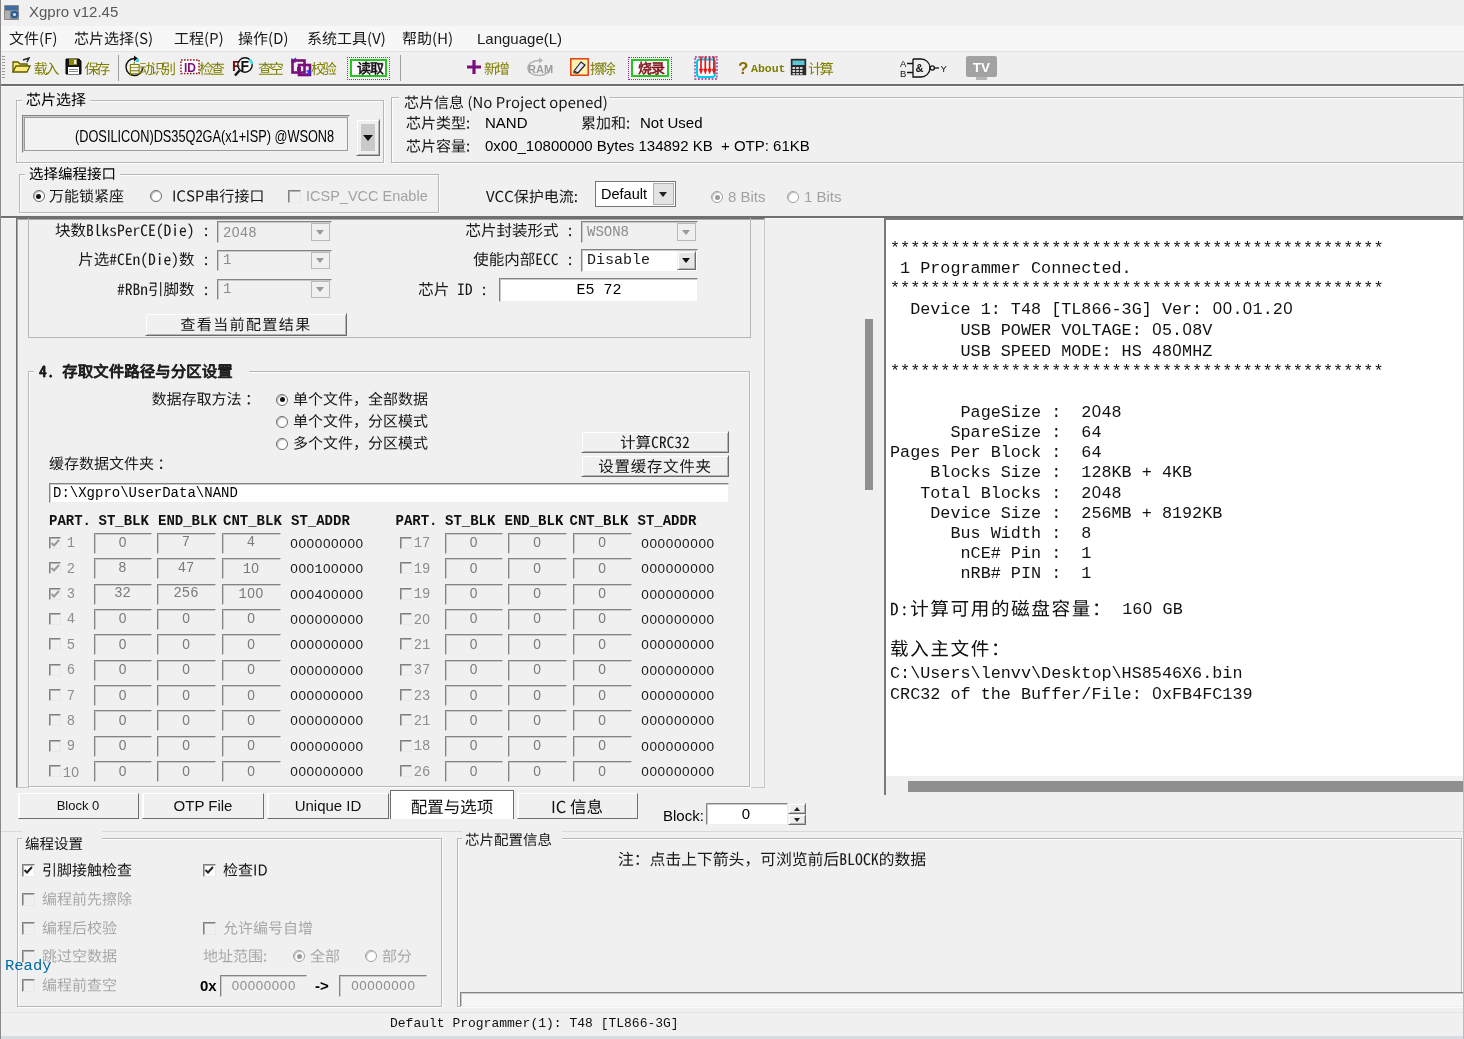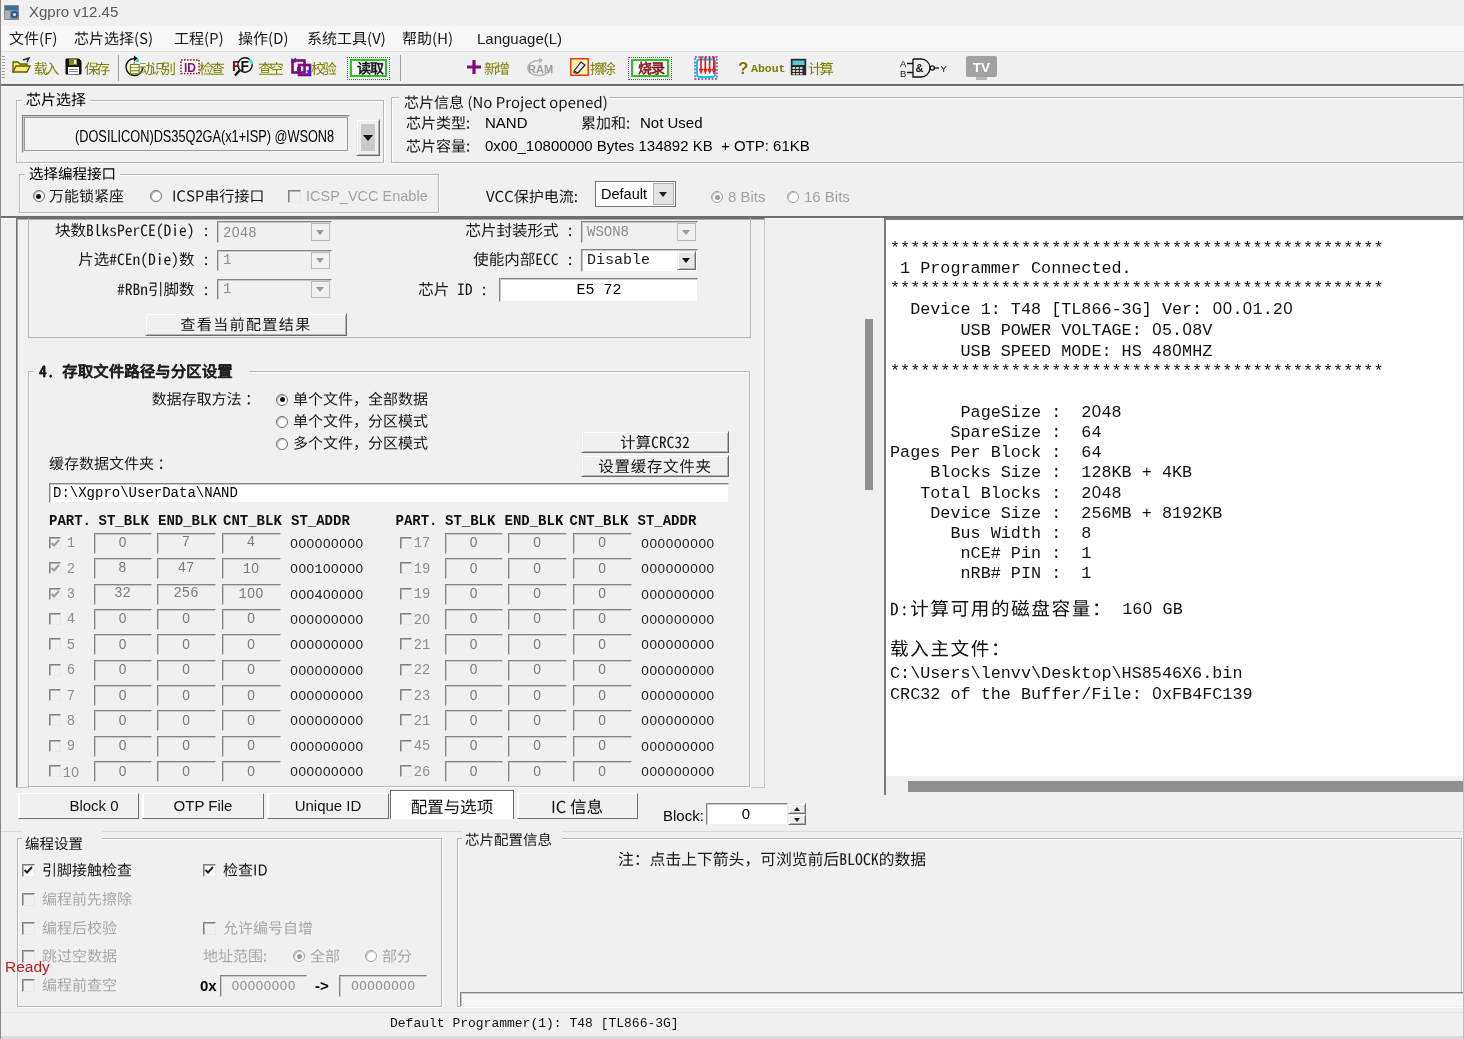--- a/index.html
+++ b/index.html
@@ -142,21 +142,21 @@
 <div style="position:absolute;left:288px;top:190px;width:13px;height:13px;background:#f0f0f0;border:1px solid;border-color:#808080 #e8e8e8 #e8e8e8 #808080;box-shadow:inset 1px 1px 0 #b0b0b0;"></div>
 <div style="position:absolute;top:188.7px;font-size:14.5px;line-height:14.5px;color:#a2a2a2;font-family:'Liberation Sans',sans-serif;white-space:pre;left:306px;">ICSP_VCC Enable</div>
 <div style="position:absolute;left:595px;top:181px;width:81px;height:26px;background:#fff;border:1px solid #767676;"></div>
 <div style="position:absolute;top:187.2px;font-size:14.5px;line-height:14.5px;color:#000;font-family:'Liberation Sans',sans-serif;white-space:pre;left:601px;">Default</div>
 <div style="position:absolute;left:653px;top:183px;width:21px;height:22px;background:#e3e3e3;border:1px solid #b0b0b0;"></div>
 <div style="position:absolute;left:659px;top:191.5px;width:0;height:0;border-left:4.5px solid transparent;border-right:4.5px solid transparent;border-top:5px solid #222;"></div>
 <div style="position:absolute;left:711px;top:191px;width:12px;height:12px;background:#fff;border:1px solid #a0a0a0;border-radius:50%;box-shadow:inset 1px 1px 1px #bbb;"></div>
 <div style="position:absolute;left:714.5px;top:194.5px;width:5px;height:5px;background:#9a9a9a;border-radius:50%;"></div>
 <div style="position:absolute;top:189.3px;font-size:15px;line-height:15px;color:#a2a2a2;font-family:'Liberation Sans',sans-serif;white-space:pre;left:728px;">8 Bits</div>
 <div style="position:absolute;left:787px;top:191px;width:12px;height:12px;background:#fff;border:1px solid #a0a0a0;border-radius:50%;box-shadow:inset 1px 1px 1px #bbb;"></div>
-<div style="position:absolute;top:189.3px;font-size:15px;line-height:15px;color:#a2a2a2;font-family:'Liberation Sans',sans-serif;white-space:pre;left:804px;">16 Bits</div>
+<div style="position:absolute;top:189.3px;font-size:15px;line-height:15px;color:#a2a2a2;font-family:'Liberation Sans',sans-serif;white-space:pre;left:804px;">1 Bits</div>
 <div style="position:absolute;left:0px;top:216px;width:1464px;height:1.5px;background:#6f6f6f;"></div>
 <div style="position:absolute;left:0px;top:217.5px;width:1464px;height:1px;background:#fafafa;"></div>
 <div style="position:absolute;left:16px;top:218px;width:749px;height:570px;background:#f0f0f0;border:1px solid;border-color:#6e6e6e #c8c8c8 #c8c8c8 #6e6e6e;box-shadow:inset 1px 1px 0 #a8a8a8;"></div>
 <div style="position:absolute;left:28px;top:218px;width:1px;height:119px;background:#b7b7b7;"></div>
 <div style="position:absolute;left:750px;top:218px;width:1px;height:119px;background:#b7b7b7;"></div>
 <div style="position:absolute;left:28px;top:337px;width:723px;height:1px;background:#b7b7b7;"></div>
 <div style="position:absolute;left:217px;top:221px;width:115px;height:22px;background:#f0f0f0;border:1px solid;border-color:#848484 #eee #eee #848484;box-shadow:inset 1px 1px 0 #c9c9c9;"></div>
 <div style="position:absolute;top:224.7px;font-size:14px;line-height:14px;color:#8c8c8c;font-family:'Liberation Mono',monospace;white-space:pre;left:223px;">2<span style="font-family:'Liberation Sans',sans-serif;display:inline-block;width:8.4px;text-align:center">0</span>48</div>
 <div style="position:absolute;left:311px;top:223px;width:19px;height:18px;background:#f0f0f0;border:1px solid #b9b9b9;"></div>
 <div style="position:absolute;left:316px;top:229.5px;width:0;height:0;border-left:4.5px solid transparent;border-right:4.5px solid transparent;border-top:5px solid #9a9a9a;"></div>
@@ -337,21 +337,21 @@
 <div style="position:absolute;left:400px;top:638.4px;width:12px;height:12px;background:#f0f0f0;border:1px solid;border-color:#808080 #e8e8e8 #e8e8e8 #808080;box-shadow:inset 1px 1px 0 #b0b0b0;"></div>
 <div style="position:absolute;top:638.8px;font-size:13.8px;line-height:13.8px;color:#8e8e8e;font-family:'Liberation Mono',monospace;white-space:pre;left:422px;transform:translateX(-50%);">21</div>
 <div style="position:absolute;left:444.5px;top:634.4px;width:58.5px;height:21px;background:#f0f0f0;border:1px solid;border-color:#848484 #eee #eee #848484;box-shadow:inset 1px 1px 0 #c9c9c9;"></div>
 <div style="position:absolute;top:637.8px;font-size:13.8px;line-height:13.8px;color:#7a7a7a;font-family:'Liberation Mono',monospace;white-space:pre;left:473.5px;transform:translateX(-50%);"><span style="font-family:'Liberation Sans',sans-serif;display:inline-block;width:8.28px;text-align:center">0</span></div>
 <div style="position:absolute;left:508px;top:634.4px;width:58.5px;height:21px;background:#f0f0f0;border:1px solid;border-color:#848484 #eee #eee #848484;box-shadow:inset 1px 1px 0 #c9c9c9;"></div>
 <div style="position:absolute;top:637.8px;font-size:13.8px;line-height:13.8px;color:#7a7a7a;font-family:'Liberation Mono',monospace;white-space:pre;left:537px;transform:translateX(-50%);"><span style="font-family:'Liberation Sans',sans-serif;display:inline-block;width:8.28px;text-align:center">0</span></div>
 <div style="position:absolute;left:573px;top:634.4px;width:58.5px;height:21px;background:#f0f0f0;border:1px solid;border-color:#848484 #eee #eee #848484;box-shadow:inset 1px 1px 0 #c9c9c9;"></div>
 <div style="position:absolute;top:637.8px;font-size:13.8px;line-height:13.8px;color:#7a7a7a;font-family:'Liberation Mono',monospace;white-space:pre;left:602px;transform:translateX(-50%);"><span style="font-family:'Liberation Sans',sans-serif;display:inline-block;width:8.28px;text-align:center">0</span></div>
 <div style="position:absolute;top:638.4px;font-size:13.6px;line-height:13.6px;color:#1a1a1a;font-family:'Liberation Mono',monospace;white-space:pre;left:641px;"><span style="font-family:'Liberation Sans',sans-serif;display:inline-block;width:8.16px;text-align:center">0</span><span style="font-family:'Liberation Sans',sans-serif;display:inline-block;width:8.16px;text-align:center">0</span><span style="font-family:'Liberation Sans',sans-serif;display:inline-block;width:8.16px;text-align:center">0</span><span style="font-family:'Liberation Sans',sans-serif;display:inline-block;width:8.16px;text-align:center">0</span><span style="font-family:'Liberation Sans',sans-serif;display:inline-block;width:8.16px;text-align:center">0</span><span style="font-family:'Liberation Sans',sans-serif;display:inline-block;width:8.16px;text-align:center">0</span><span style="font-family:'Liberation Sans',sans-serif;display:inline-block;width:8.16px;text-align:center">0</span><span style="font-family:'Liberation Sans',sans-serif;display:inline-block;width:8.16px;text-align:center">0</span><span style="font-family:'Liberation Sans',sans-serif;display:inline-block;width:8.16px;text-align:center">0</span></div>
 <div style="position:absolute;left:400px;top:663.75px;width:12px;height:12px;background:#f0f0f0;border:1px solid;border-color:#808080 #e8e8e8 #e8e8e8 #808080;box-shadow:inset 1px 1px 0 #b0b0b0;"></div>
-<div style="position:absolute;top:664.15px;font-size:13.8px;line-height:13.8px;color:#8e8e8e;font-family:'Liberation Mono',monospace;white-space:pre;left:422px;transform:translateX(-50%);">22</div>
+<div style="position:absolute;top:664.15px;font-size:13.8px;line-height:13.8px;color:#8e8e8e;font-family:'Liberation Mono',monospace;white-space:pre;left:422px;transform:translateX(-50%);">37</div>
 <div style="position:absolute;left:444.5px;top:659.75px;width:58.5px;height:21px;background:#f0f0f0;border:1px solid;border-color:#848484 #eee #eee #848484;box-shadow:inset 1px 1px 0 #c9c9c9;"></div>
 <div style="position:absolute;top:663.15px;font-size:13.8px;line-height:13.8px;color:#7a7a7a;font-family:'Liberation Mono',monospace;white-space:pre;left:473.5px;transform:translateX(-50%);"><span style="font-family:'Liberation Sans',sans-serif;display:inline-block;width:8.28px;text-align:center">0</span></div>
 <div style="position:absolute;left:508px;top:659.75px;width:58.5px;height:21px;background:#f0f0f0;border:1px solid;border-color:#848484 #eee #eee #848484;box-shadow:inset 1px 1px 0 #c9c9c9;"></div>
 <div style="position:absolute;top:663.15px;font-size:13.8px;line-height:13.8px;color:#7a7a7a;font-family:'Liberation Mono',monospace;white-space:pre;left:537px;transform:translateX(-50%);"><span style="font-family:'Liberation Sans',sans-serif;display:inline-block;width:8.28px;text-align:center">0</span></div>
 <div style="position:absolute;left:573px;top:659.75px;width:58.5px;height:21px;background:#f0f0f0;border:1px solid;border-color:#848484 #eee #eee #848484;box-shadow:inset 1px 1px 0 #c9c9c9;"></div>
 <div style="position:absolute;top:663.15px;font-size:13.8px;line-height:13.8px;color:#7a7a7a;font-family:'Liberation Mono',monospace;white-space:pre;left:602px;transform:translateX(-50%);"><span style="font-family:'Liberation Sans',sans-serif;display:inline-block;width:8.28px;text-align:center">0</span></div>
 <div style="position:absolute;top:663.75px;font-size:13.6px;line-height:13.6px;color:#1a1a1a;font-family:'Liberation Mono',monospace;white-space:pre;left:641px;"><span style="font-family:'Liberation Sans',sans-serif;display:inline-block;width:8.16px;text-align:center">0</span><span style="font-family:'Liberation Sans',sans-serif;display:inline-block;width:8.16px;text-align:center">0</span><span style="font-family:'Liberation Sans',sans-serif;display:inline-block;width:8.16px;text-align:center">0</span><span style="font-family:'Liberation Sans',sans-serif;display:inline-block;width:8.16px;text-align:center">0</span><span style="font-family:'Liberation Sans',sans-serif;display:inline-block;width:8.16px;text-align:center">0</span><span style="font-family:'Liberation Sans',sans-serif;display:inline-block;width:8.16px;text-align:center">0</span><span style="font-family:'Liberation Sans',sans-serif;display:inline-block;width:8.16px;text-align:center">0</span><span style="font-family:'Liberation Sans',sans-serif;display:inline-block;width:8.16px;text-align:center">0</span><span style="font-family:'Liberation Sans',sans-serif;display:inline-block;width:8.16px;text-align:center">0</span></div>
 <div style="position:absolute;left:400px;top:689.1px;width:12px;height:12px;background:#f0f0f0;border:1px solid;border-color:#808080 #e8e8e8 #e8e8e8 #808080;box-shadow:inset 1px 1px 0 #b0b0b0;"></div>
 <div style="position:absolute;top:689.5px;font-size:13.8px;line-height:13.8px;color:#8e8e8e;font-family:'Liberation Mono',monospace;white-space:pre;left:422px;transform:translateX(-50%);">23</div>
 <div style="position:absolute;left:444.5px;top:685.1px;width:58.5px;height:21px;background:#f0f0f0;border:1px solid;border-color:#848484 #eee #eee #848484;box-shadow:inset 1px 1px 0 #c9c9c9;"></div>
@@ -364,21 +364,21 @@
 <div style="position:absolute;left:400px;top:714.45px;width:12px;height:12px;background:#f0f0f0;border:1px solid;border-color:#808080 #e8e8e8 #e8e8e8 #808080;box-shadow:inset 1px 1px 0 #b0b0b0;"></div>
 <div style="position:absolute;top:714.85px;font-size:13.8px;line-height:13.8px;color:#8e8e8e;font-family:'Liberation Mono',monospace;white-space:pre;left:422px;transform:translateX(-50%);">21</div>
 <div style="position:absolute;left:444.5px;top:710.45px;width:58.5px;height:21px;background:#f0f0f0;border:1px solid;border-color:#848484 #eee #eee #848484;box-shadow:inset 1px 1px 0 #c9c9c9;"></div>
 <div style="position:absolute;top:713.85px;font-size:13.8px;line-height:13.8px;color:#7a7a7a;font-family:'Liberation Mono',monospace;white-space:pre;left:473.5px;transform:translateX(-50%);"><span style="font-family:'Liberation Sans',sans-serif;display:inline-block;width:8.28px;text-align:center">0</span></div>
 <div style="position:absolute;left:508px;top:710.45px;width:58.5px;height:21px;background:#f0f0f0;border:1px solid;border-color:#848484 #eee #eee #848484;box-shadow:inset 1px 1px 0 #c9c9c9;"></div>
 <div style="position:absolute;top:713.85px;font-size:13.8px;line-height:13.8px;color:#7a7a7a;font-family:'Liberation Mono',monospace;white-space:pre;left:537px;transform:translateX(-50%);"><span style="font-family:'Liberation Sans',sans-serif;display:inline-block;width:8.28px;text-align:center">0</span></div>
 <div style="position:absolute;left:573px;top:710.45px;width:58.5px;height:21px;background:#f0f0f0;border:1px solid;border-color:#848484 #eee #eee #848484;box-shadow:inset 1px 1px 0 #c9c9c9;"></div>
 <div style="position:absolute;top:713.85px;font-size:13.8px;line-height:13.8px;color:#7a7a7a;font-family:'Liberation Mono',monospace;white-space:pre;left:602px;transform:translateX(-50%);"><span style="font-family:'Liberation Sans',sans-serif;display:inline-block;width:8.28px;text-align:center">0</span></div>
 <div style="position:absolute;top:714.45px;font-size:13.6px;line-height:13.6px;color:#1a1a1a;font-family:'Liberation Mono',monospace;white-space:pre;left:641px;"><span style="font-family:'Liberation Sans',sans-serif;display:inline-block;width:8.16px;text-align:center">0</span><span style="font-family:'Liberation Sans',sans-serif;display:inline-block;width:8.16px;text-align:center">0</span><span style="font-family:'Liberation Sans',sans-serif;display:inline-block;width:8.16px;text-align:center">0</span><span style="font-family:'Liberation Sans',sans-serif;display:inline-block;width:8.16px;text-align:center">0</span><span style="font-family:'Liberation Sans',sans-serif;display:inline-block;width:8.16px;text-align:center">0</span><span style="font-family:'Liberation Sans',sans-serif;display:inline-block;width:8.16px;text-align:center">0</span><span style="font-family:'Liberation Sans',sans-serif;display:inline-block;width:8.16px;text-align:center">0</span><span style="font-family:'Liberation Sans',sans-serif;display:inline-block;width:8.16px;text-align:center">0</span><span style="font-family:'Liberation Sans',sans-serif;display:inline-block;width:8.16px;text-align:center">0</span></div>
 <div style="position:absolute;left:400px;top:739.8px;width:12px;height:12px;background:#f0f0f0;border:1px solid;border-color:#808080 #e8e8e8 #e8e8e8 #808080;box-shadow:inset 1px 1px 0 #b0b0b0;"></div>
-<div style="position:absolute;top:740.2px;font-size:13.8px;line-height:13.8px;color:#8e8e8e;font-family:'Liberation Mono',monospace;white-space:pre;left:422px;transform:translateX(-50%);">45</div>
+<div style="position:absolute;top:740.2px;font-size:13.8px;line-height:13.8px;color:#8e8e8e;font-family:'Liberation Mono',monospace;white-space:pre;left:422px;transform:translateX(-50%);">18</div>
 <div style="position:absolute;left:444.5px;top:735.8px;width:58.5px;height:21px;background:#f0f0f0;border:1px solid;border-color:#848484 #eee #eee #848484;box-shadow:inset 1px 1px 0 #c9c9c9;"></div>
 <div style="position:absolute;top:739.2px;font-size:13.8px;line-height:13.8px;color:#7a7a7a;font-family:'Liberation Mono',monospace;white-space:pre;left:473.5px;transform:translateX(-50%);"><span style="font-family:'Liberation Sans',sans-serif;display:inline-block;width:8.28px;text-align:center">0</span></div>
 <div style="position:absolute;left:508px;top:735.8px;width:58.5px;height:21px;background:#f0f0f0;border:1px solid;border-color:#848484 #eee #eee #848484;box-shadow:inset 1px 1px 0 #c9c9c9;"></div>
 <div style="position:absolute;top:739.2px;font-size:13.8px;line-height:13.8px;color:#7a7a7a;font-family:'Liberation Mono',monospace;white-space:pre;left:537px;transform:translateX(-50%);"><span style="font-family:'Liberation Sans',sans-serif;display:inline-block;width:8.28px;text-align:center">0</span></div>
 <div style="position:absolute;left:573px;top:735.8px;width:58.5px;height:21px;background:#f0f0f0;border:1px solid;border-color:#848484 #eee #eee #848484;box-shadow:inset 1px 1px 0 #c9c9c9;"></div>
 <div style="position:absolute;top:739.2px;font-size:13.8px;line-height:13.8px;color:#7a7a7a;font-family:'Liberation Mono',monospace;white-space:pre;left:602px;transform:translateX(-50%);"><span style="font-family:'Liberation Sans',sans-serif;display:inline-block;width:8.28px;text-align:center">0</span></div>
 <div style="position:absolute;top:739.8px;font-size:13.6px;line-height:13.6px;color:#1a1a1a;font-family:'Liberation Mono',monospace;white-space:pre;left:641px;"><span style="font-family:'Liberation Sans',sans-serif;display:inline-block;width:8.16px;text-align:center">0</span><span style="font-family:'Liberation Sans',sans-serif;display:inline-block;width:8.16px;text-align:center">0</span><span style="font-family:'Liberation Sans',sans-serif;display:inline-block;width:8.16px;text-align:center">0</span><span style="font-family:'Liberation Sans',sans-serif;display:inline-block;width:8.16px;text-align:center">0</span><span style="font-family:'Liberation Sans',sans-serif;display:inline-block;width:8.16px;text-align:center">0</span><span style="font-family:'Liberation Sans',sans-serif;display:inline-block;width:8.16px;text-align:center">0</span><span style="font-family:'Liberation Sans',sans-serif;display:inline-block;width:8.16px;text-align:center">0</span><span style="font-family:'Liberation Sans',sans-serif;display:inline-block;width:8.16px;text-align:center">0</span><span style="font-family:'Liberation Sans',sans-serif;display:inline-block;width:8.16px;text-align:center">0</span></div>
 <div style="position:absolute;left:400px;top:765.15px;width:12px;height:12px;background:#f0f0f0;border:1px solid;border-color:#808080 #e8e8e8 #e8e8e8 #808080;box-shadow:inset 1px 1px 0 #b0b0b0;"></div>
 <div style="position:absolute;top:765.55px;font-size:13.8px;line-height:13.8px;color:#8e8e8e;font-family:'Liberation Mono',monospace;white-space:pre;left:422px;transform:translateX(-50%);">26</div>
 <div style="position:absolute;left:444.5px;top:761.15px;width:58.5px;height:21px;background:#f0f0f0;border:1px solid;border-color:#848484 #eee #eee #848484;box-shadow:inset 1px 1px 0 #c9c9c9;"></div>
@@ -410,21 +410,21 @@
        nCE# Pin :  1
        nRB# PIN :  1
 
 
 
 
 C:\Users\lenvv\Desktop\HS8546X6.bin
 CRC32 of the Buffer/File: <span style="font-family:'Liberation Sans',sans-serif;display:inline-block;width:10.08px;text-align:center">0</span>xFB4FC139</div>
 <div style="position:absolute;top:600.5px;font-size:16.8px;line-height:16.8px;color:#111;font-family:'Liberation Mono',monospace;white-space:pre;left:1122.3px;">16<span style="font-family:'Liberation Sans',sans-serif;display:inline-block;width:10.08px;text-align:center">0</span> GB</div>
 <div style="position:absolute;left:17.5px;top:793px;width:121.5px;height:26px;background:#f0f0f0;border:1px solid;border-color:#fdfdfd #6e6e6e #6e6e6e #fdfdfd;box-shadow:inset 1px 0 0 #fff;"></div>
-<div style="position:absolute;top:798.3px;font-size:15px;line-height:15px;color:#111;font-family:'Liberation Sans',sans-serif;white-space:pre;left:94px;transform:translateX(-50%);">Block 0</div>
+<div style="position:absolute;top:798.3px;font-size:13px;line-height:15px;color:#111;font-family:'Liberation Sans',sans-serif;white-space:pre;left:78px;transform:translateX(-50%);">Block 0</div>
 <div style="position:absolute;left:142px;top:793px;width:122px;height:26px;background:#f0f0f0;border:1px solid;border-color:#fdfdfd #6e6e6e #6e6e6e #fdfdfd;box-shadow:inset 1px 0 0 #fff;"></div>
 <div style="position:absolute;top:798.3px;font-size:15px;line-height:15px;color:#111;font-family:'Liberation Sans',sans-serif;white-space:pre;left:203px;transform:translateX(-50%);">OTP File</div>
 <div style="position:absolute;left:267px;top:793px;width:122px;height:26px;background:#f0f0f0;border:1px solid;border-color:#fdfdfd #6e6e6e #6e6e6e #fdfdfd;box-shadow:inset 1px 0 0 #fff;"></div>
 <div style="position:absolute;top:798.3px;font-size:15px;line-height:15px;color:#111;font-family:'Liberation Sans',sans-serif;white-space:pre;left:328px;transform:translateX(-50%);">Unique ID</div>
 <div style="position:absolute;left:390px;top:790px;width:124px;height:29px;background:#fff;border:1px solid #6e6e6e;border-bottom:none;"></div>
 <div style="position:absolute;left:517px;top:793px;width:121px;height:26px;background:#f0f0f0;border:1px solid;border-color:#fdfdfd #6e6e6e #6e6e6e #fdfdfd;box-shadow:inset 1px 0 0 #fff;"></div>
 <div style="position:absolute;top:807.8px;font-size:15px;line-height:15px;color:#000;font-family:'Liberation Sans',sans-serif;white-space:pre;left:663px;">Block:</div>
 <div style="position:absolute;left:706px;top:803px;width:82px;height:22px;background:#fff;border:1px solid;border-color:#848484 #eee #eee #848484;box-shadow:inset 1px 1px 0 #c9c9c9;"></div>
 <div style="position:absolute;top:806.3px;font-size:15px;line-height:15px;color:#000;font-family:'Liberation Sans',sans-serif;white-space:pre;left:746px;transform:translateX(-50%);">0</div>
 <div style="position:absolute;left:788px;top:803px;width:18px;height:11px;background:#ededed;border:1px solid;border-color:#eee #6c6c6c #6c6c6c #eee;box-shadow:inset 1px 1px 0 #fff,inset -1px -1px 0 #b4b4b4;"></div>
@@ -453,21 +453,21 @@
 <div style="position:absolute;top:977.8px;font-size:15px;line-height:15px;color:#000;font-family:'Liberation Sans',sans-serif;white-space:pre;left:200px;font-weight:bold;">0x</div>
 <div style="position:absolute;left:220px;top:975px;width:87px;height:22px;background:#f0f0f0;border:1px solid;border-color:#848484 #eee #eee #848484;box-shadow:inset 1px 1px 0 #c9c9c9;"></div>
 <div style="position:absolute;top:979.2px;font-size:13.4px;line-height:13.4px;color:#8e8e8e;font-family:'Liberation Mono',monospace;white-space:pre;left:263.5px;transform:translateX(-50%);"><span style="font-family:'Liberation Sans',sans-serif;display:inline-block;width:8.04px;text-align:center">0</span><span style="font-family:'Liberation Sans',sans-serif;display:inline-block;width:8.04px;text-align:center">0</span><span style="font-family:'Liberation Sans',sans-serif;display:inline-block;width:8.04px;text-align:center">0</span><span style="font-family:'Liberation Sans',sans-serif;display:inline-block;width:8.04px;text-align:center">0</span><span style="font-family:'Liberation Sans',sans-serif;display:inline-block;width:8.04px;text-align:center">0</span><span style="font-family:'Liberation Sans',sans-serif;display:inline-block;width:8.04px;text-align:center">0</span><span style="font-family:'Liberation Sans',sans-serif;display:inline-block;width:8.04px;text-align:center">0</span><span style="font-family:'Liberation Sans',sans-serif;display:inline-block;width:8.04px;text-align:center">0</span></div>
 <div style="position:absolute;top:977.8px;font-size:15px;line-height:15px;color:#000;font-family:'Liberation Sans',sans-serif;white-space:pre;left:315px;font-weight:bold;">-&gt;</div>
 <div style="position:absolute;left:339px;top:975px;width:88px;height:22px;background:#f0f0f0;border:1px solid;border-color:#848484 #eee #eee #848484;box-shadow:inset 1px 1px 0 #c9c9c9;"></div>
 <div style="position:absolute;top:979.2px;font-size:13.4px;line-height:13.4px;color:#8e8e8e;font-family:'Liberation Mono',monospace;white-space:pre;left:383px;transform:translateX(-50%);"><span style="font-family:'Liberation Sans',sans-serif;display:inline-block;width:8.04px;text-align:center">0</span><span style="font-family:'Liberation Sans',sans-serif;display:inline-block;width:8.04px;text-align:center">0</span><span style="font-family:'Liberation Sans',sans-serif;display:inline-block;width:8.04px;text-align:center">0</span><span style="font-family:'Liberation Sans',sans-serif;display:inline-block;width:8.04px;text-align:center">0</span><span style="font-family:'Liberation Sans',sans-serif;display:inline-block;width:8.04px;text-align:center">0</span><span style="font-family:'Liberation Sans',sans-serif;display:inline-block;width:8.04px;text-align:center">0</span><span style="font-family:'Liberation Sans',sans-serif;display:inline-block;width:8.04px;text-align:center">0</span><span style="font-family:'Liberation Sans',sans-serif;display:inline-block;width:8.04px;text-align:center">0</span></div>
 <div style="position:absolute;left:457px;top:838px;width:1005px;height:169px;border:1px solid #b7b7b7;box-shadow:1px 1px 0 #fdfdfd,inset 1px 1px 0 #fdfdfd;"></div>
 <div style="position:absolute;left:462px;top:831px;width:100px;height:14px;background:#f0f0f0;"></div>
 <div style="position:absolute;left:460px;top:992px;width:1004px;height:15px;background:#f6f6f6;border:1px solid;border-color:#848484 #eee #eee #848484;box-shadow:inset 1px 1px 0 #c9c9c9;"></div>
 <div style="position:absolute;left:0px;top:1012px;width:1464px;height:27px;background:#f0f0f0;border-top:1px solid #e3e3e3;"></div>
-<div style="position:absolute;top:959px;font-size:15.5px;line-height:15.5px;color:#b91c1c;font-family:Liberation Sans, sans-serif;white-space:pre;left:5px;">Ready</div>
+<div style="position:absolute;top:959px;font-size:15.5px;line-height:15.5px;color:#0369a1;font-family:Liberation Mono, monospace;white-space:pre;left:5px;">Ready</div>
 <div style="position:absolute;top:1016.6px;font-size:13px;line-height:13px;color:#111;font-family:'Liberation Mono',monospace;white-space:pre;left:390px;">Default Programmer(1): T48 [TL866-3G]</div>
 <div style="position:absolute;left:0px;top:1036px;width:1464px;height:3px;background:#d7dce2;"></div>
 <div style="position:absolute;left:0px;top:0px;width:1px;height:1039px;background:#898989;"></div>
 <div style="position:absolute;left:1463px;top:85px;width:1px;height:954px;background:#bcbcbc;"></div>
 <svg width="1464" height="1039" viewBox="0 0 1464 1039" style="position:absolute;left:0;top:0;pointer-events:none;z-index:50">
     <defs>
       <path id="m0023" d="M22 0H37L44 57H72L65 0H80L86 57H112V73H88L94 114H118V130H95L102 182H87L80 130H53L59 182H45L38 130H13V114H36L31 73H7V57H30ZM46 73 51 114H78L74 73Z"></path>
       <path id="m0028" d="M90 -49 103 -38C70 -6 56 28 56 78C56 127 70 161 103 193L90 204C56 176 35 134 35 78C35 22 56 -20 90 -49Z"></path>
       <path id="m0029" d="M35 -49C69 -20 90 22 90 78C90 134 69 176 35 204L22 193C55 161 69 127 69 78C69 28 55 -6 22 -38Z"></path>
       <path id="m002e" d="M62 -3C72 -3 79 4 79 14C79 24 72 32 62 32C54 32 46 24 46 14C46 4 54 -3 62 -3Z"></path>

